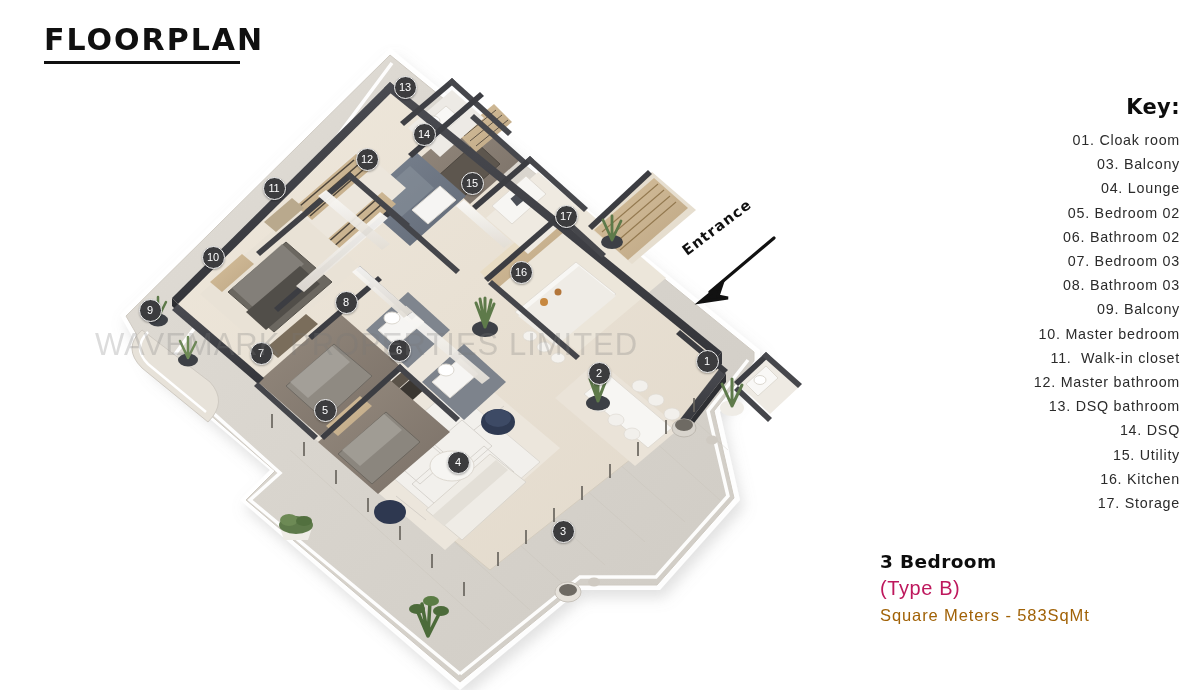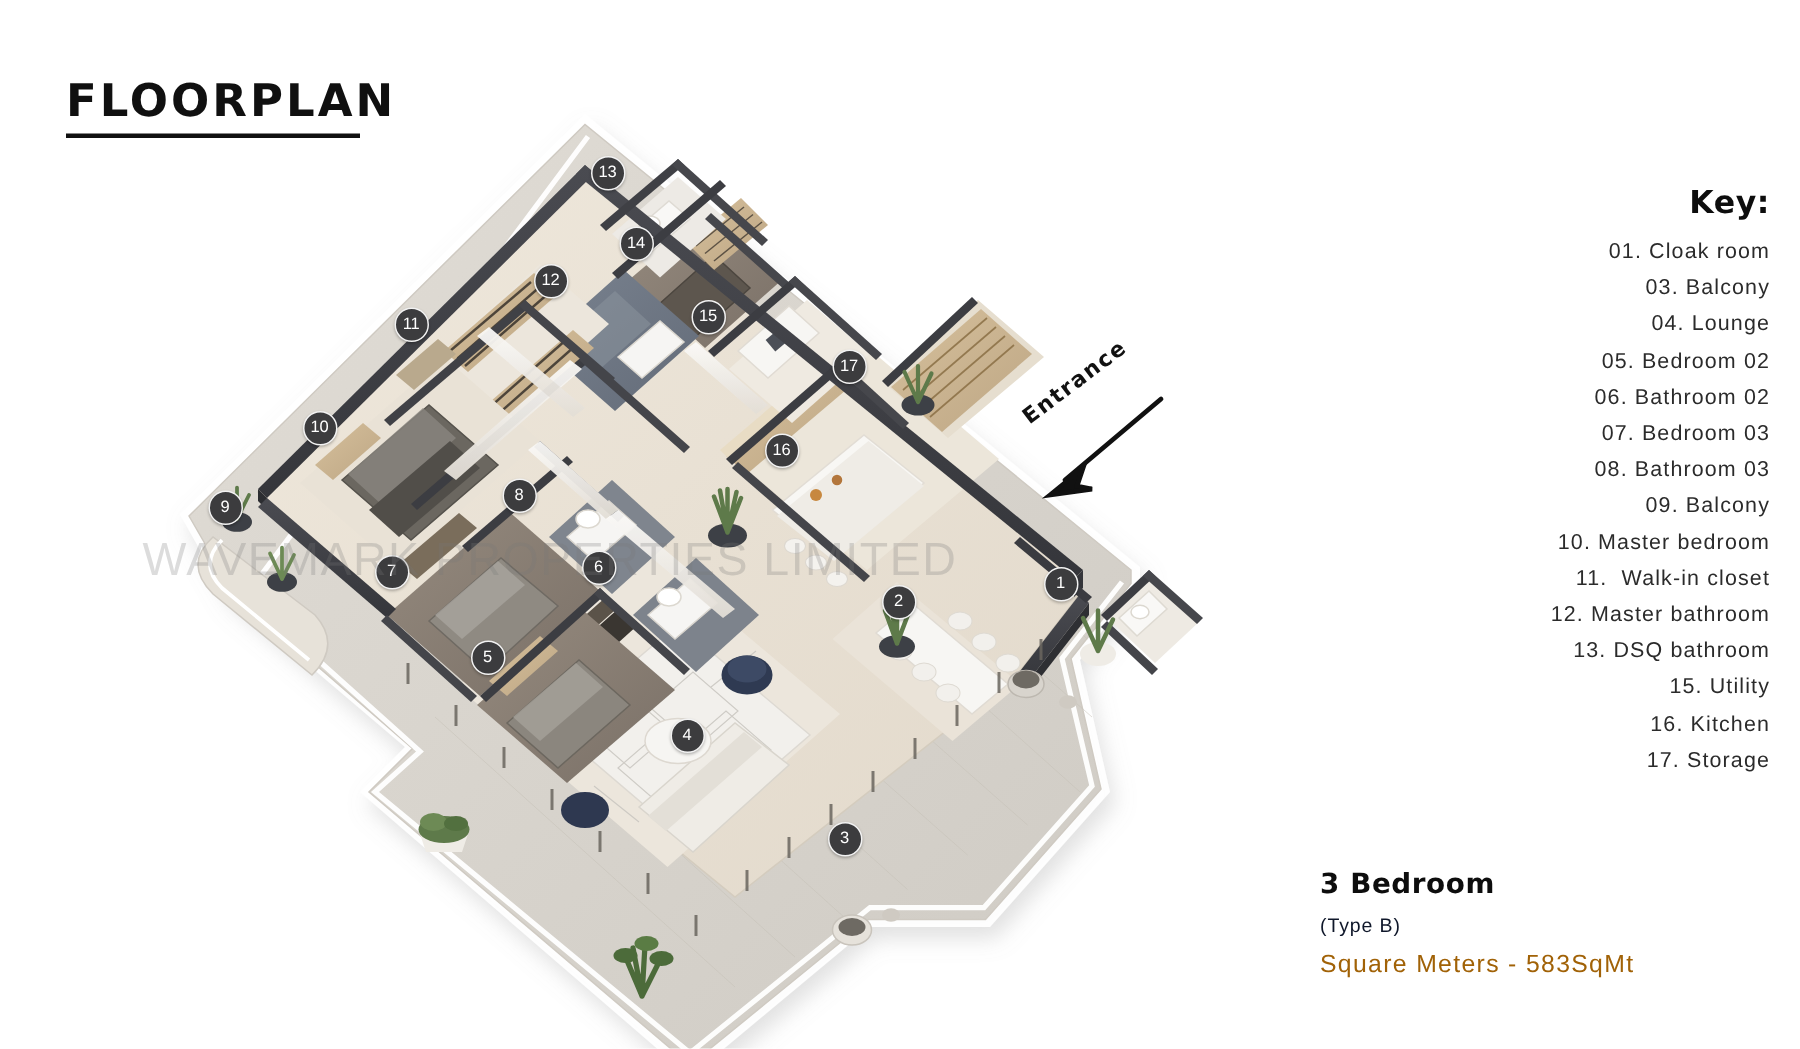--- a/index.html
+++ b/index.html
@@ -7,21 +7,20 @@
   html, body {
     width: 1200px; height: 699px;
     background: #ffffff;
     font-family: "Liberation Sans", sans-serif;
     overflow: hidden;
   }
   #page {
     position: relative;
     width: 1200px; height: 601px;
     background: #ffffff;
-    margin-top: 28px;
   }
 
   
   #title-block { position: absolute; left: 44px; top: 25px; }
   #page-title {
     font-size: 30px;
     font-weight: 700;
     letter-spacing: 2.0px;
     color: #101010;
     font-family: "DejaVu Sans", sans-serif;
@@ -45,21 +44,21 @@
     font-size: 14.3px; color: #2b2b2b; letter-spacing: 0.75px;
     line-height: 24.2px; white-space: pre;
   }
 
   
   #summary-block { position: absolute; left: 880px; top: 549px; width: 300px; }
   #summary-bedrooms {
     font-size: 18.5px; font-weight: 700; color: #0d0d0d;
     font-family: "DejaVu Sans", sans-serif; letter-spacing: .4px; line-height: 26px;
   }
-  #summary-type { font-size: 13px; color: #0f172a; letter-spacing: .6px; line-height: 27px; }
+  #summary-type { font-size: 20px; color: #be185d; letter-spacing: .6px; line-height: 27px; }
   #summary-area { font-size: 16.5px; color: #a16207; letter-spacing: .9px; line-height: 27px; }
 
   
   #entrance-group { position: absolute; left: 688px; top: 222px; width: 96px; height: 96px; }
   #entrance-label {
     position: absolute; left: -4px; top: 22px;
     transform: rotate(-37deg); transform-origin: left center;
     font-size: 14.5px; font-weight: 700; letter-spacing: 1.2px;
     color: #111; font-family: "DejaVu Sans", sans-serif; white-space: nowrap;
   }
@@ -500,20 +499,21 @@
       <li class="key-item">04. Lounge</li>
       <li class="key-item">05. Bedroom 02</li>
       <li class="key-item">06. Bathroom 02</li>
       <li class="key-item">07. Bedroom 03</li>
       <li class="key-item">08. Bathroom 03</li>
       <li class="key-item">09. Balcony</li>
       <li class="key-item">10. Master bedroom</li>
       <li class="key-item">11.  Walk-in closet</li>
       <li class="key-item">12. Master bathroom</li>
       <li class="key-item">13. DSQ bathroom</li>
+      <li class="key-item">14. DSQ</li>
       <li class="key-item">15. Utility</li>
       <li class="key-item">16. Kitchen</li>
       <li class="key-item">17. Storage</li>
     </ul>
   </div>
 
   <div id="summary-block">
     <div id="summary-bedrooms">3 Bedroom</div>
     <div id="summary-type">(Type B)</div>
     <div id="summary-area">Square Meters - 583SqMt</div>

